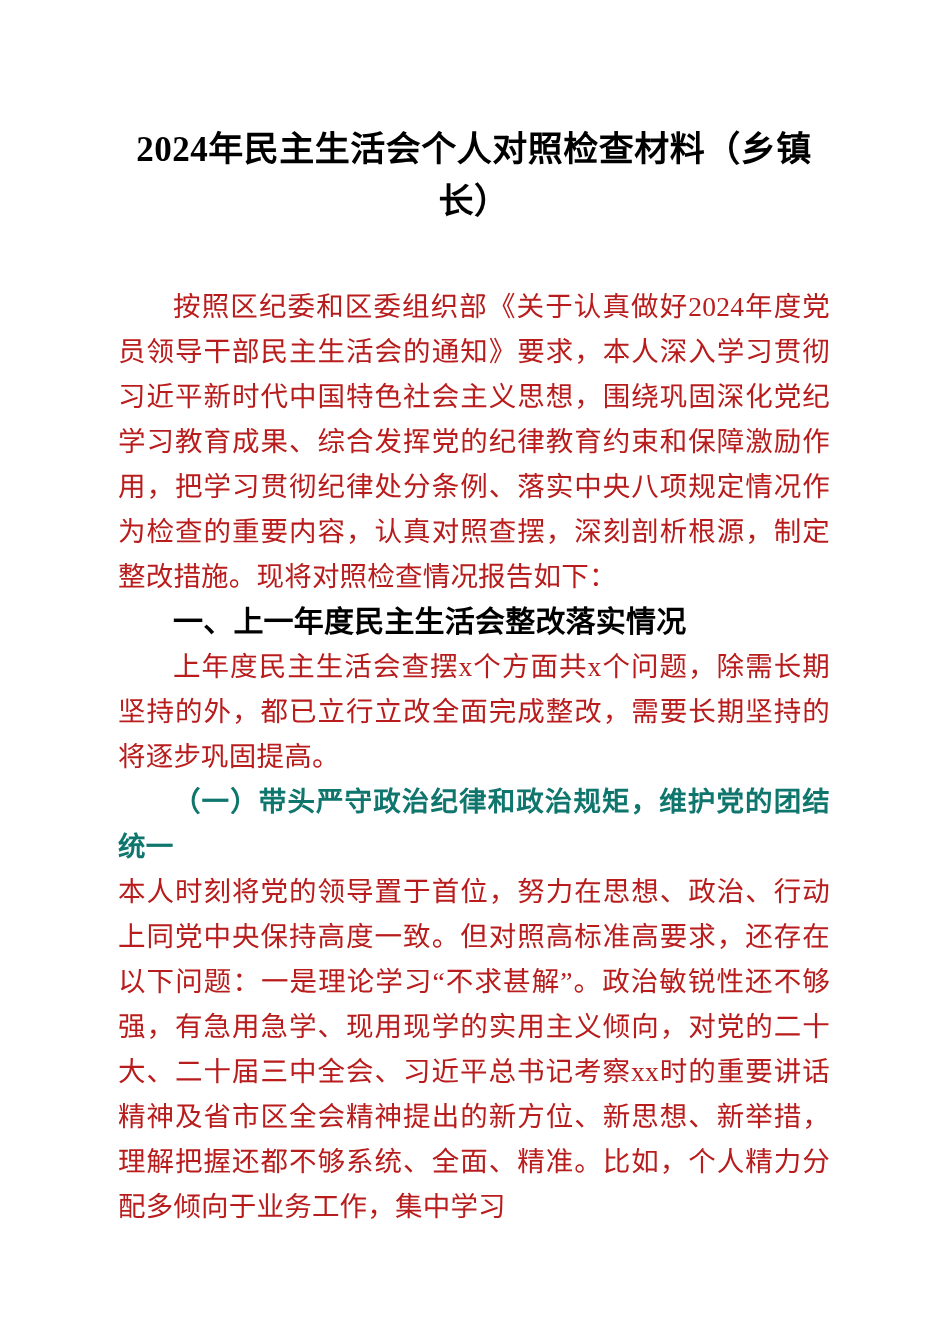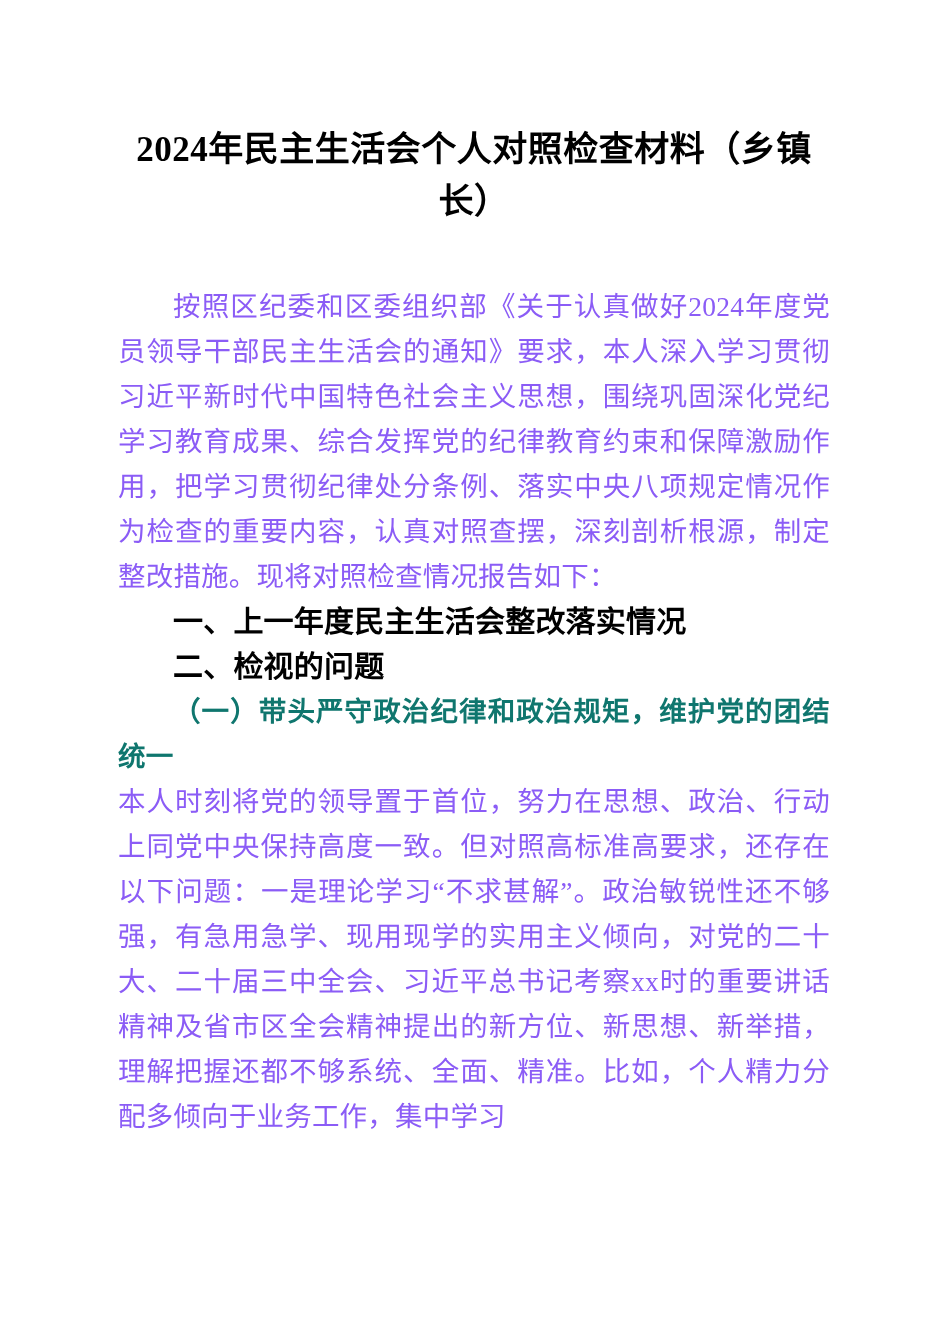--- a/index.html
+++ b/index.html
@@ -48,21 +48,21 @@
   .para {
     margin: 0;
     font-family: "Liberation Serif", "DejaVu Serif", serif;
     font-size: 27.5px;
     line-height: 45px;
     text-align: justify;
     text-justify: inter-ideograph;
     text-indent: 55px;
     letter-spacing: 0.2px;
     word-break: break-all;
-    color: #8b5cf6;
+    color: #b91c1c;
   }
 
   
   .para.first-para {
     margin-top: 56px;
   }
 
   
   .heading-1 {
     margin: 0;
@@ -106,21 +106,21 @@
 
 <div class="page">
   <div class="doc-body">
 
     <h1 class="doc-title">2024年民主生活会个人对照检查材料（乡镇长）</h1>
 
     <p class="para first-para">按照区纪委和区委组织部《关于认真做好2024年度党员领导干部民主生活会的通知》要求，本人深入学习贯彻习近平新时代中国特色社会主义思想，围绕巩固深化党纪学习教育成果、综合发挥党的纪律教育约束和保障激励作用，把学习贯彻纪律处分条例、落实中央八项规定情况作为检查的重要内容，认真对照查摆，深刻剖析根源，制定整改措施。现将对照检查情况报告如下：</p>
 
     <h2 class="heading-1">一、上一年度民主生活会整改落实情况</h2>
 
+    <p class="para">上年度民主生活会查摆x个方面共x个问题，除需长期坚持的外，都已立行立改全面完成整改，需要长期坚持的将逐步巩固提高。</p>
 
-    <h2 class="heading-1">二、检视的问题</h2>
 
     <h3 class="heading-2">（一）带头严守政治纪律和政治规矩，维护党的团结统一</h3>
 
     <p class="para no-indent clip-bottom">本人时刻将党的领导置于首位，努力在思想、政治、行动上同党中央保持高度一致。但对照高标准高要求，还存在以下问题：一是理论学习“不求甚解”。政治敏锐性还不够强，有急用急学、现用现学的实用主义倾向，对党的二十大、二十届三中全会、习近平总书记考察xx时的重要讲话精神及省市区全会精神提出的新方位、新思想、新举措，理解把握还都不够系统、全面、精准。比如，个人精力分配多倾向于业务工作，集中学习</p>
 
   </div>
 </div>
 
 </body></html>

